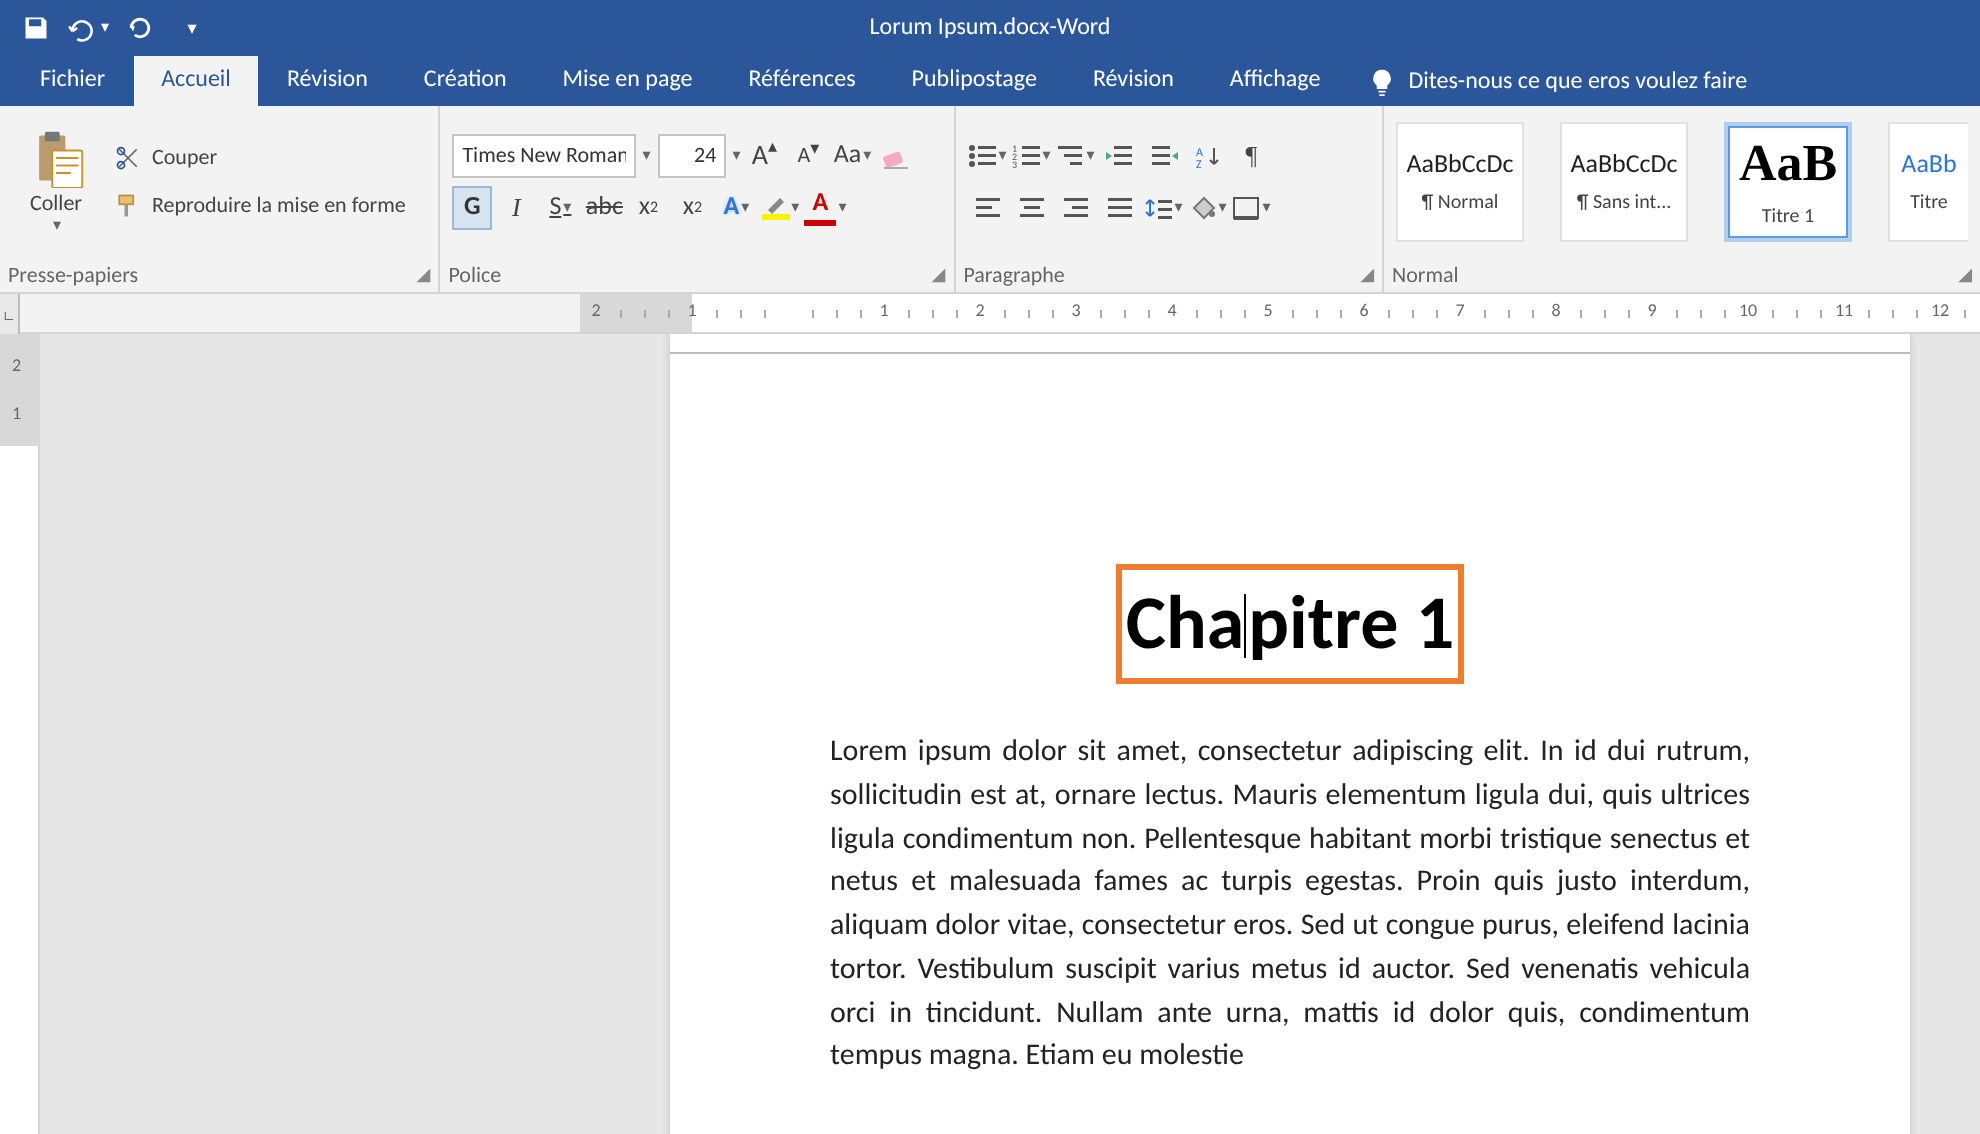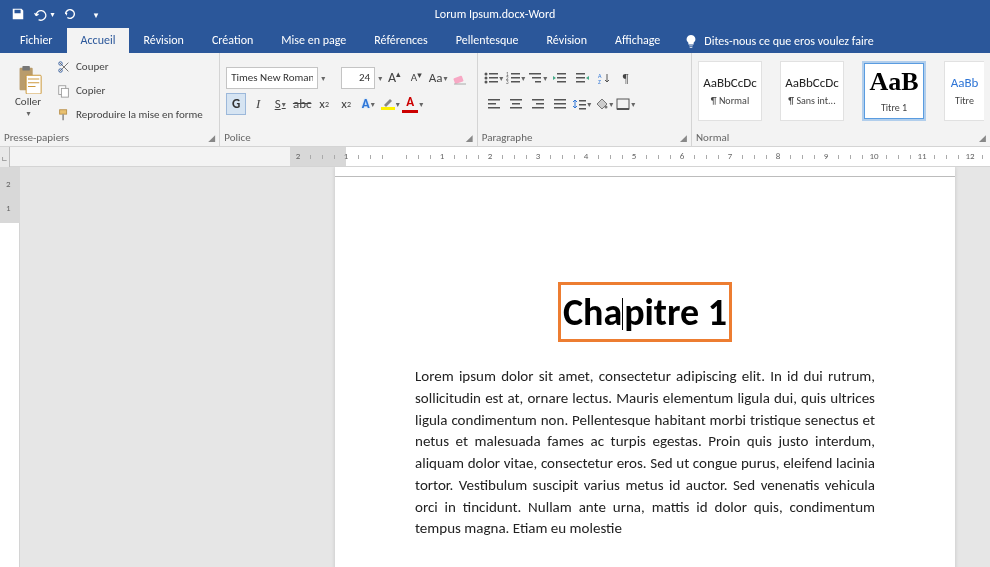--- a/index.html
+++ b/index.html
@@ -102,21 +102,21 @@
   </div>
 </div>
 
 <div class="tabs">
   <div class="tab">Fichier</div>
   <div class="tab active">Accueil</div>
   <div class="tab">Révision</div>
   <div class="tab">Création</div>
   <div class="tab">Mise en page</div>
   <div class="tab">Références</div>
-  <div class="tab">Pellentesque</div>
+  <div class="tab">Publipostage</div>
   <div class="tab">Révision</div>
   <div class="tab">Affichage</div>
   <div class="tellme">
     <svg viewBox="0 0 16 16">
         <path fill="#fff" d="M8 1a5 5 0 0 0-3 9v2h6v-2a5 5 0 0 0-3-9zM6 13h4v1H6zM6.5 15h3v1h-3z"></path>
       </svg>
     <span>Dites-nous ce que eros voulez faire</span>
   </div>
 </div>
 
@@ -143,50 +143,41 @@
                 <path stroke="#666" fill="none" d="M3 3l10 10M13 3L3 13"></path>
                 <circle cx="4" cy="12" r="2" fill="none" stroke="#2b579a"></circle>
                 <circle cx="4" cy="4" r="2" fill="none" stroke="#2b579a"></circle>
               </svg>
             </div>
           <span>Couper</span>
         </div>
         <div class="small-row">
           <div class="ic">
               <svg width="14" height="14" viewBox="0 0 16 16">
-                <rect x="2" y="2" width="8" height="10" fill="#fff" stroke="#999"></rect>
-                <rect x="5" y="5" width="8" height="10" fill="#fff" stroke="#999"></rect>
-              </svg>
-            </div>
-          <span>Copier</span>
-        </div>
-        <div class="small-row">
-          <div class="ic">
-              <svg width="14" height="14" viewBox="0 0 16 16">
                 <rect x="3" y="2" width="8" height="5" fill="#e8c070" stroke="#b8904a"></rect>
                 <rect x="6" y="7" width="2" height="7" fill="#999"></rect>
               </svg>
             </div>
           <span>Reproduire la mise en forme</span>
         </div>
       </div>
     </div>
     <div class="grp-label">
         <span>Presse-papiers</span>
         <span class="dlg">◢</span>
       </div>
   </div>
 
   <div class="grp" style="width:262px">
     <div class="grp-body">
         <div class="vstack" style="gap:4px;width:100%">
       <div class="row">
         <input class="inp font-name" value="Times New Roman" style="">
         <span class="chev">▾</span>
-        <input class="inp font-size" style="margin-left: 14px;" value="24">
+        <input class="inp font-size" style="margin-left: 2px;" value="24">
         <span class="chev">▾</span>
         <div class="tbtn" title="A+">
               <span style="font-size:14px">A</span>
               <span style="font-size:9px;position:relative;top:-4px">▴</span>
             </div>
         <div class="tbtn">
               <span style="font-size:11px">A</span>
               <span style="font-size:9px;position:relative;top:-3px">▾</span>
             </div>
         <div class="tbtn">

